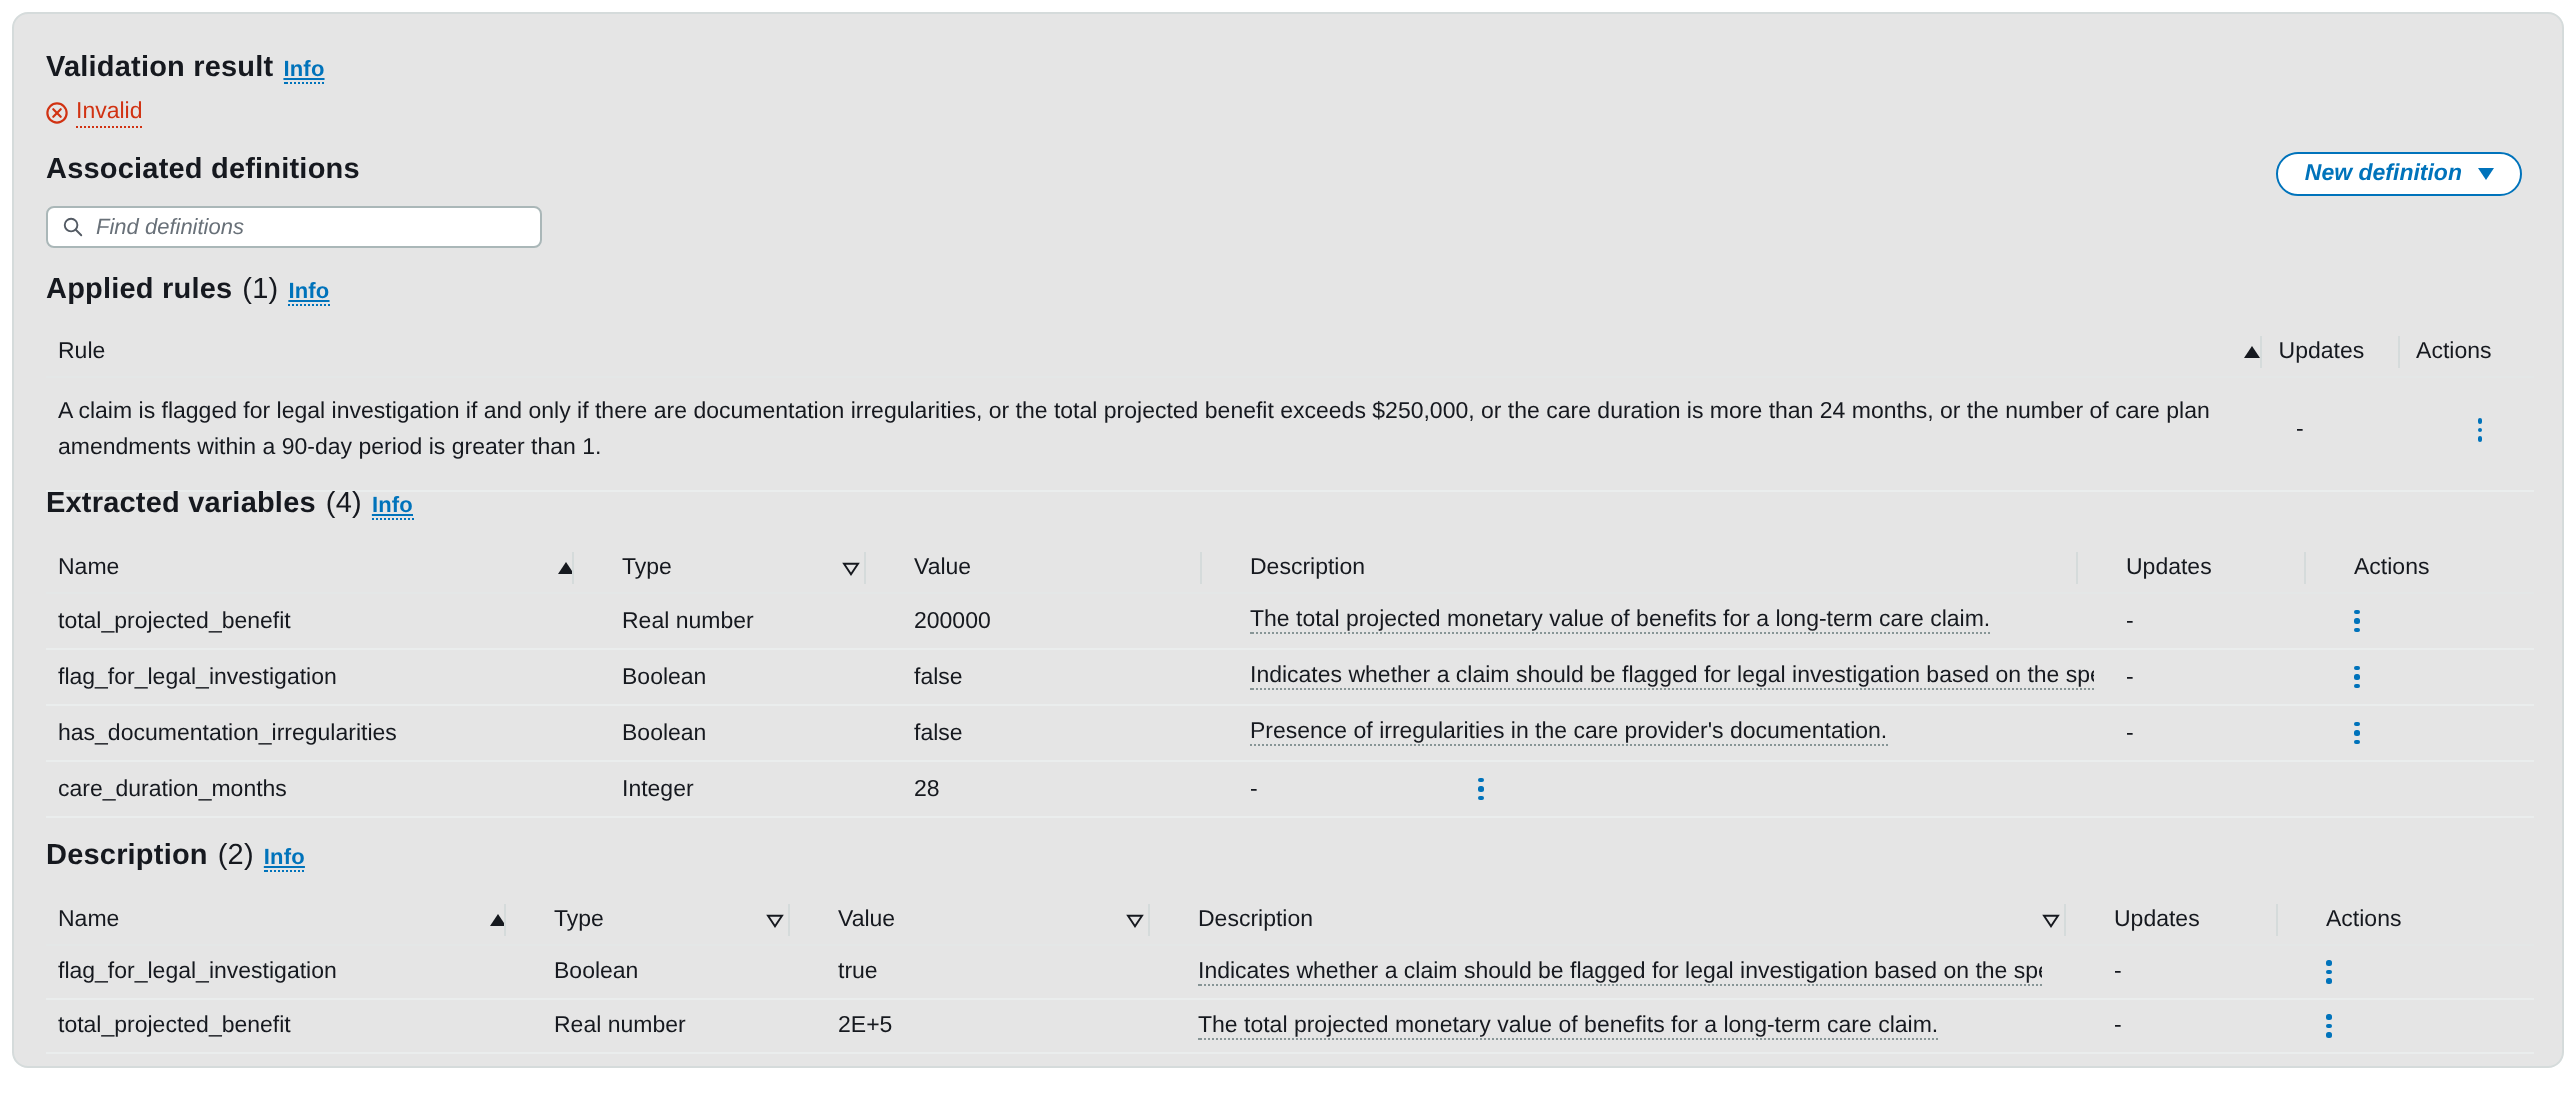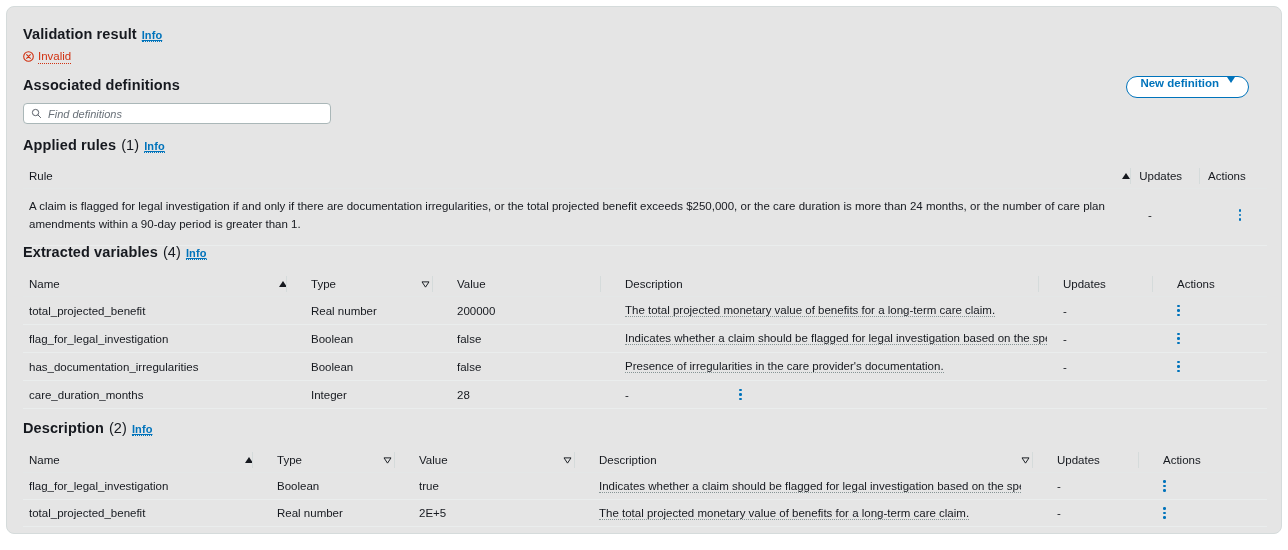--- a/index.html
+++ b/index.html
@@ -73,54 +73,55 @@
   .circle-x {
     width: 11px; height: 11px;
     flex: 0 0 auto;
     display: block;
   }
 
   
   .block-assoc { position: absolute; left: 16px; top: 70px; }
   .search-box {
     margin-top: 10px;
-    width: 308px;
+    width: 248px;
     height: 21px;
     border: 1px solid #aab7b8;
     border-radius: 4px;
     display: flex;
     align-items: center;
     padding: 0 7px;
     gap: 6px;
     background: #fff;
   }
   .search-icon { width: 11px; height: 11px; flex: 0 0 auto; }
   .search-placeholder {
     font-size: 11px;
     font-style: italic;
     color: #687078;
   }
 
   .new-def-btn {
     position: absolute;
-    right: 32px;
+    right: 20px;
     top: 69px;
     height: 22px;
     padding: 0 13px;
     border: 1px solid #0073bb;
     border-radius: 12px;
     background: #ffffff;
     color: #0073bb;
     font-size: 11.5px;
     font-weight: bold;
     font-family: "Liberation Sans", sans-serif;
     display: flex;
-    align-items: flex-start;
+    align-items: center;
     gap: 8px;
     cursor: pointer;
+    font-style: italic;
   }
   .caret-down {
     width: 0; height: 0;
     border-left: 4.5px solid transparent;
     border-right: 4.5px solid transparent;
     border-top: 6px solid #0073bb;
   }
 
   
   .table { position: absolute; left: 16px; width: 1244px; }

